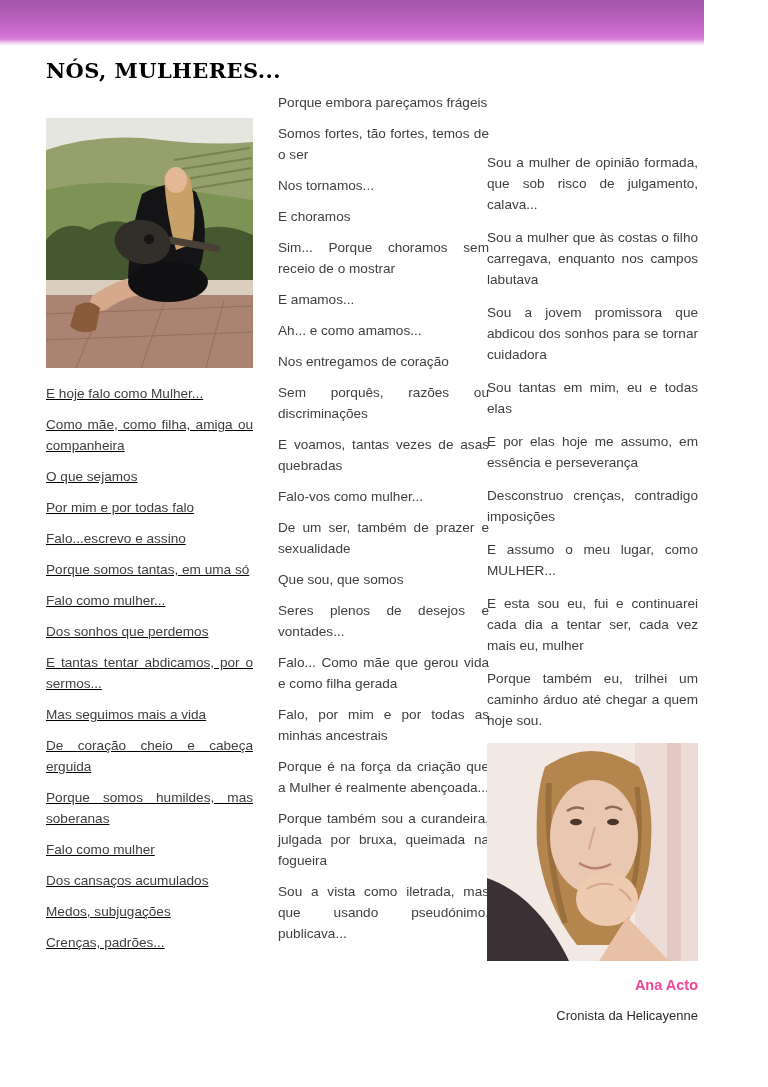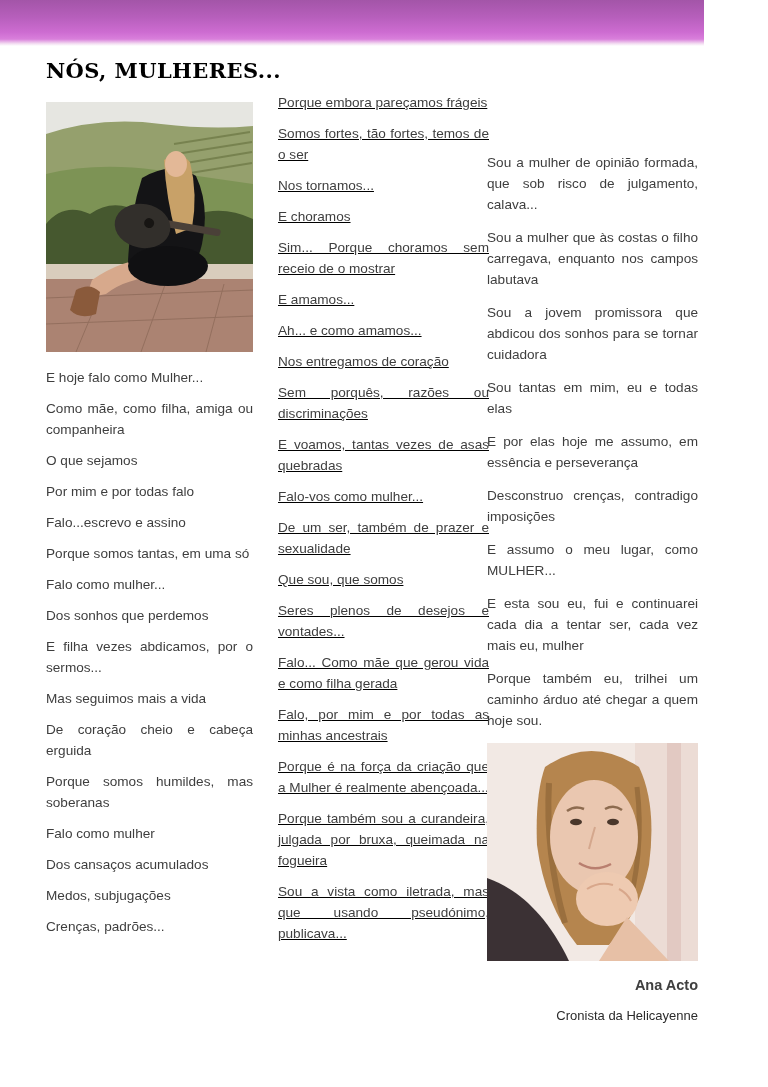--- a/index.html
+++ b/index.html
@@ -17,42 +17,42 @@
       var(--header-bottom,#d97fdb) 85%,
       #f3def2 95%,
       #ffffff 100%);
   }
   .title {
     position:absolute; left:46px; top:58px;
     font-family:"DejaVu Serif","Liberation Serif",serif;
     font-size:21px; font-weight:bold; letter-spacing:0.4px; color:#000;
   }
   .col { position:absolute; }
-  .col1 { left:46px;  top:102px; width:207px; }
-  .col2 { left:278px; top:92px;  width:211px;text-decoration:underline; }
+  .col1 { left:46px;  top:118px; width:207px;text-decoration:underline; }
+  .col2 { left:278px; top:92px;  width:211px; }
   .col3 { left:487px; top:152px; width:211px; }
   .para {
     font-size:13.6px; line-height:21px; color:var(--body-text,#3e3e3e);
     text-align:justify; margin-bottom:10px;
   }
   .col3 .para { margin-bottom:12px; }
   .photo { display:block; }
   .photo-guitar  { width:207px; height:250px; margin-bottom:15px; }
   .photo-portrait{ width:211px; height:218px; margin-top:2px; }
   .page-tab {
     position:absolute; left:722px; top:483px; width:58px; height:72px;
     border:1px solid #b7b7b7; border-radius:9px; background:#fff;
     display:flex; align-items:center;
   }
   .page-num {
     font-size:13px; color:#0f172a; margin-left:15px;
     border-bottom:1px solid #8e8e8e; padding:0 5px 2px;
   }
   .author-name {
-    text-align:right; font-weight:bold; font-size:14.5px; color:#404040;
+    text-align:right; font-weight:bold; font-size:14.5px; color:#ec4899;
     margin-top:16px;
   }
   .author-role {
     text-align:right; font-size:13px; color:#2b2b2b; margin-top:15px;
   }
 </style>
 </head>
 <body>
 
 <div class="page">
@@ -100,21 +100,21 @@
     </svg>
     <div class="paras">
         <p class="para">E hoje falo como Mulher...</p>
         <p class="para">Como mãe, como filha, amiga ou companheira</p>
         <p class="para">O que sejamos</p>
         <p class="para">Por mim e por todas falo</p>
         <p class="para">Falo...escrevo e assino</p>
         <p class="para">Porque somos tantas, em uma só</p>
         <p class="para">Falo como mulher...</p>
         <p class="para">Dos sonhos que perdemos</p>
-        <p class="para">E filha vezes abdicamos, por o sermos...</p>
+        <p class="para">E tantas tentar abdicamos, por o sermos...</p>
         <p class="para">Mas seguimos mais a vida</p>
         <p class="para">De coração cheio e cabeça erguida</p>
         <p class="para">Porque somos humildes, mas soberanas</p>
         <p class="para">Falo como mulher</p>
         <p class="para">Dos cansaços acumulados</p>
         <p class="para">Medos, subjugações</p>
         <p class="para">Crenças, padrões...</p>
       </div>
   </div>
 

